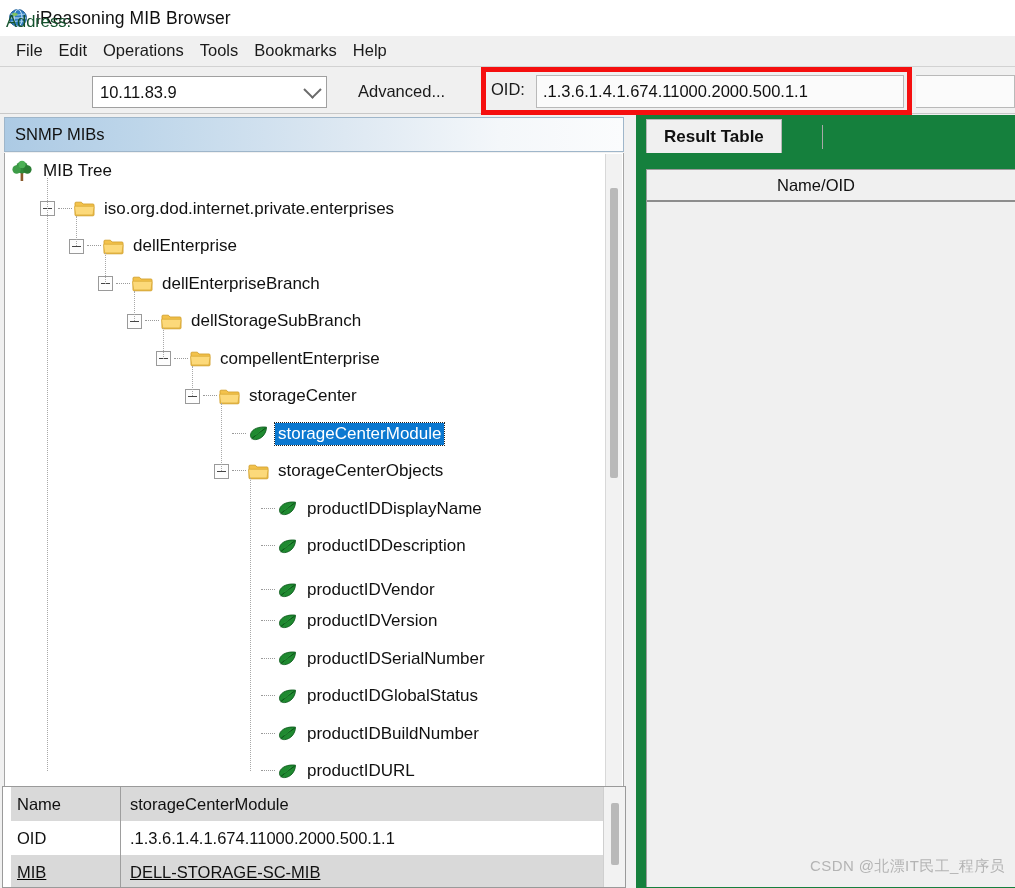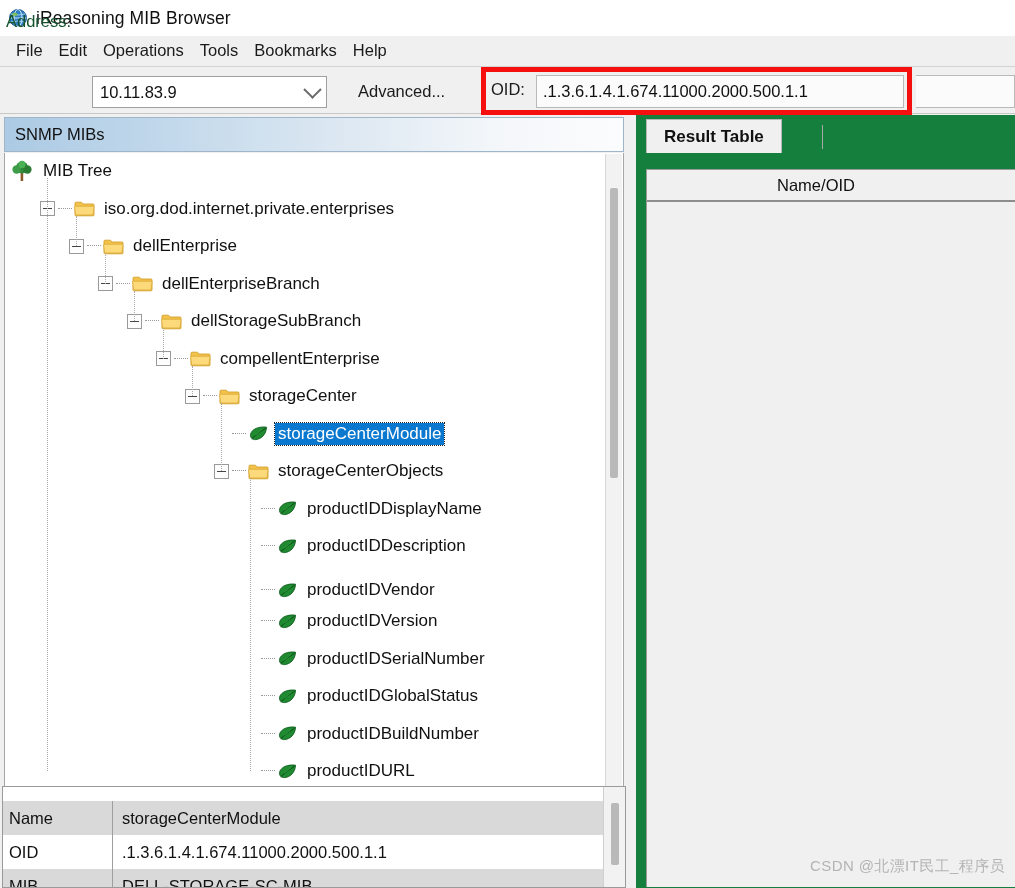--- a/index.html
+++ b/index.html
@@ -293,28 +293,27 @@
     position: absolute;
     left: 2px; top: 786px;
     width: 624px; height: 102px;
     background: #ffffff;
     border: 1px solid #9a9a9a;
     box-sizing: border-box;
     overflow: hidden;
   }
   .detail-row {
     position: absolute;
-    left: 0;
+    left: 8px;
     width: 600px;
     height: 36px;
     display: flex;
     align-items: center;
     border-bottom: 1px solid #9e9e9e;
     box-sizing: border-box;
-    margin-top: 14px;
   }
   .detail-key {
     width: 110px;
     height: 100%;
     display: flex;
     align-items: center;
     padding-left: 6px;
     box-sizing: border-box;
     border-right: 1px solid #9e9e9e;
     font-size: 16.5px;

